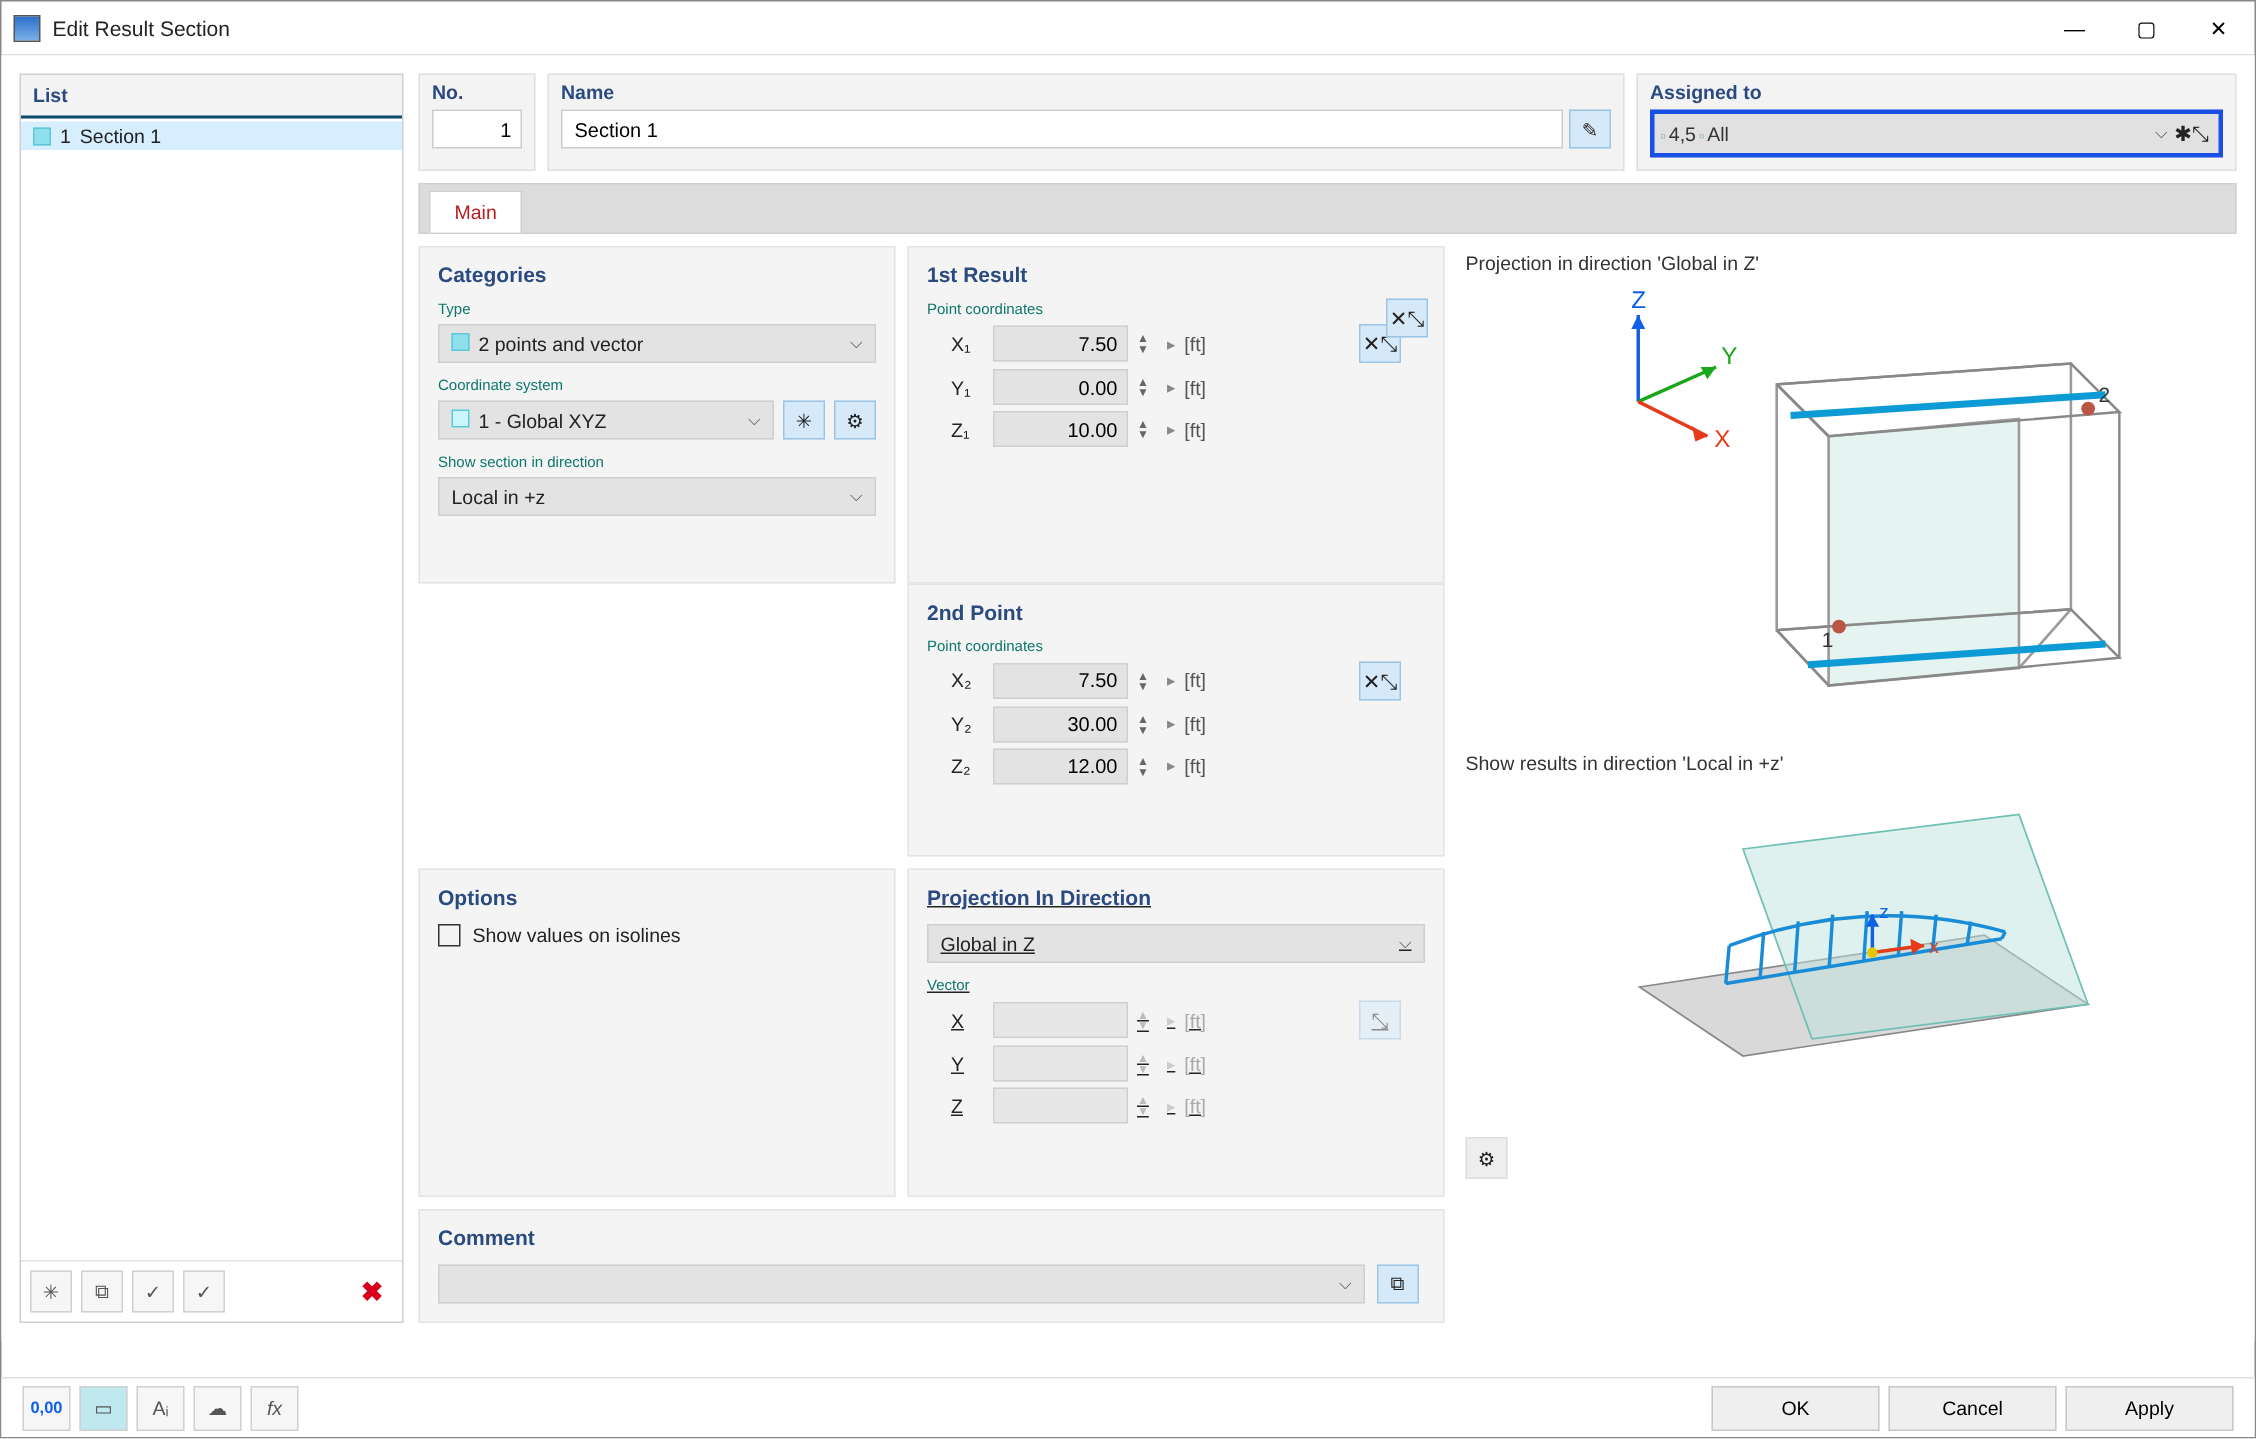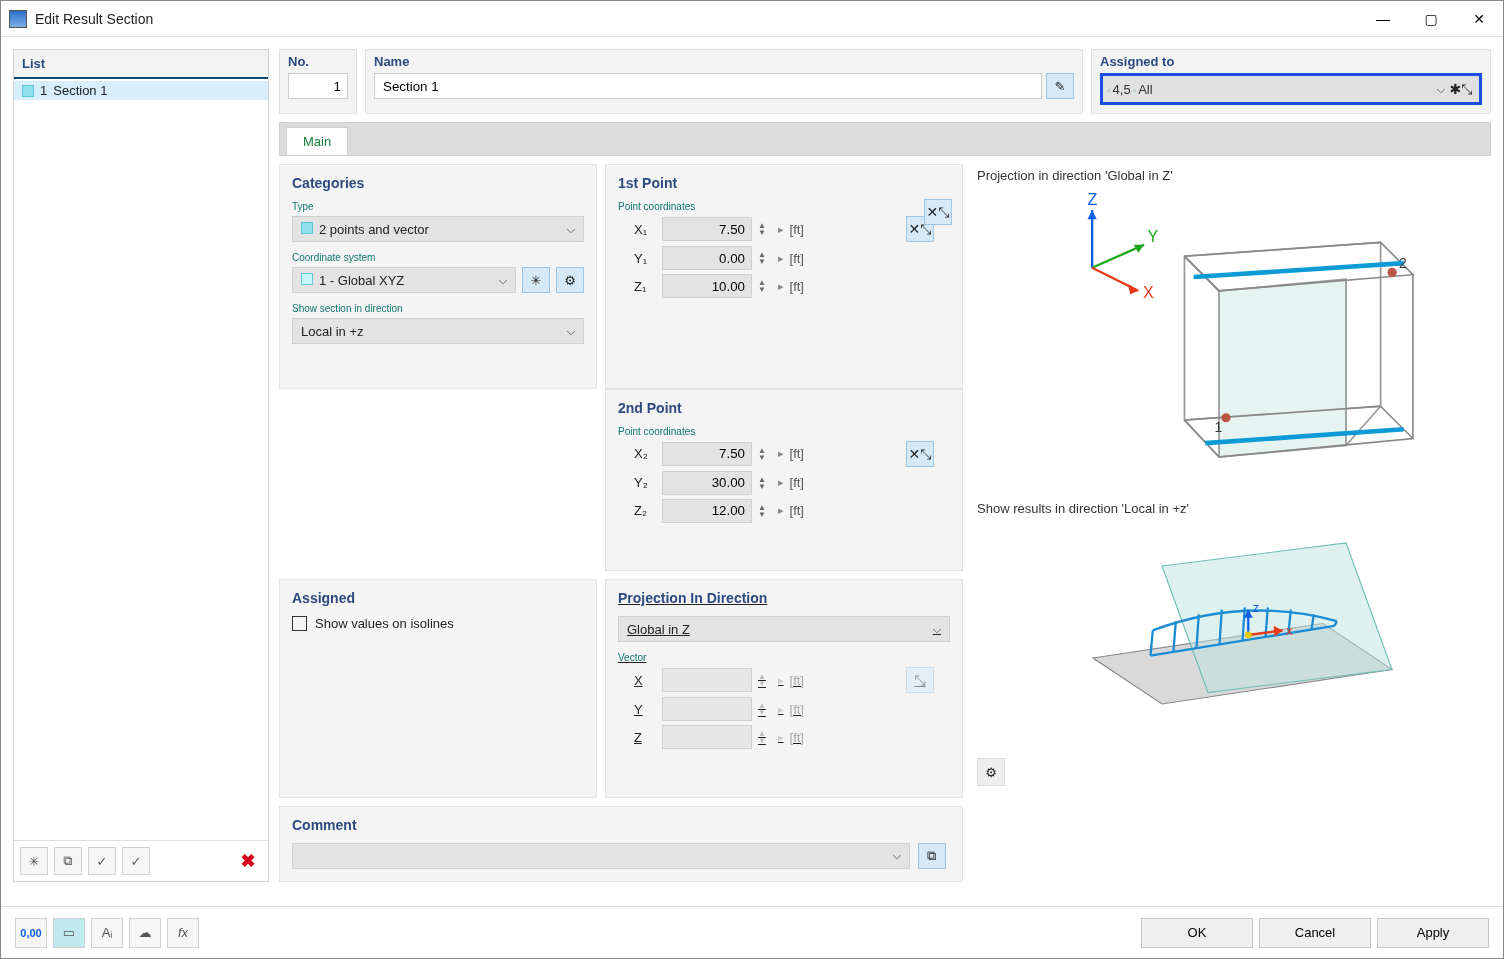--- a/index.html
+++ b/index.html
@@ -38,21 +38,21 @@
   .assign-block { width:400px; position:relative; }
   .assign-inner { border:3px solid #1a4fe6; background:#e1e1e1; display:flex; align-items:center; padding:2px 4px; height:32px; gap:2px; }
   .assign-inner .chip { color:#333; font-size:13px; }
   .assign-inner .chip::before{ content:"▫"; color:#7aa; margin-right:2px; font-size:10px; }
   .assign-inner .spacer { flex:1; }
   .caret { color:#555; font-size:11px; }
   .pick-btn { width:28px; height:24px; display:flex; align-items:center; justify-content:center; background:#e1e1e1; border:none; }
 
   
   .tabs { background:#dcdcdc; border:1px solid #cfcfcf; padding:0; height:34px; display:flex; align-items:flex-end; }
-  .tab { background:#f0f0f0; border:1px solid #cfcfcf; border-bottom:none; padding:6px 16px; margin-left:6px; font-size:13px; color:#15803d;margin-top:40px; }
+  .tab { background:#f0f0f0; border:1px solid #cfcfcf; border-bottom:none; padding:6px 16px; margin-left:6px; font-size:13px; color:#b91c1c;margin-top:40px; }
   .tab.active { background:#fff; }
 
   
   .content { flex:1; display:grid; grid-template-columns: 318px 358px 1fr; grid-template-rows: auto auto auto; gap:8px; }
   .panel { background:#f4f4f4; border:1px solid #e3e3e3; padding:10px 12px; }
   .panel h4 { color:#2a4a80; font-weight:600; font-size:14px; margin-bottom:10px; }
   .panel .sublab { font-size:10px; color:#0f766e; margin:10px 0 4px 0; }
   .select { width:100%; height:26px; background:#e3e3e3; border:1px solid #cfcfcf; display:flex; align-items:center; padding:0 8px; justify-content:space-between; }
   .select .sw { width:12px;height:12px;background:#8ee0ec;border:1px solid #5fc8d8;margin-right:6px; display:inline-block;}
 
@@ -74,21 +74,21 @@
   .preview-box svg { max-width:100%; max-height:100%; }
   .preview-sep { height:14px; }
   .prev-tool { width:28px;height:28px;background:#eee;border:1px solid #ddd;display:flex;align-items:center;justify-content:center;margin-top:8px; }
 
   
   .comment-row { grid-column:1 / span 2; }
   .comment-row .select{ width: calc(100% - 40px); display:inline-flex;}
   .comment-row .icon-btn{ display:inline-flex; vertical-align:top; margin-left:4px;}
 
   
-  .footer { position:absolute; bottom:0; left:0; right:0; height:52px; border-top:1px solid #ddd; display:flex; align-items:center; padding:0 14px; gap:6px; background:#fff;}
+  .footer { position:absolute; bottom:0; left:0; right:0; height:40px; border-top:1px solid #ddd; display:flex; align-items:center; padding:0 14px; gap:6px; background:#fff;}
   .footer .tool-btn{ width:32px;height:30px;}
   .footer .spacer{flex:1;}
   .footer .btn { width:112px; height:30px; background:#efefef; border:1px solid #c7c7c7; font-size:13px; }
 
   .cursor-icon { font-size:14px; line-height:1; }
 </style>
 </head>
 <body>
 
 <div class="window">
@@ -174,21 +174,21 @@
             <div class="icon-btn">⚙</div>
           </div>
           <div class="sublab">Show section in direction</div>
           <div class="select">
             <span>Local in +z</span>
             <span class="caret">⌵</span>
           </div>
         </div>
 
         <div class="panel" style="grid-column:2;grid-row:1;position:relative;">
-          <h4>1st Point</h4>
+          <h4>1st Result</h4>
           <div class="icon-btn" style="position:absolute;top:34px;right:10px;">
               <span class="cursor-icon">✕⤡</span>
             </div>
           <div class="sublab">Point coordinates</div>
           <div class="coord-row">
             <span class="cl">X₁</span>
             <input value="7.50" style="">
             <span class="spin">▲<br>▼</span>
             <span class="arrow">▸</span>
             <span class="unit">[ft]</span>
@@ -237,21 +237,21 @@
           <div class="coord-row">
             <span class="cl">Z₂</span>
             <input value="12.00" style="">
             <span class="spin">▲<br>▼</span>
             <span class="arrow">▸</span>
             <span class="unit">[ft]</span>
           </div>
         </div>
 
         <div class="panel" style="grid-column:1;grid-row:3;">
-          <h4>Assigned</h4>
+          <h4>Options</h4>
           <div class="chk">
             <span class="box"></span>
             <span>Show values on isolines</span>
           </div>
         </div>
 
         <div class="panel" style="grid-column:2;grid-row:3;text-decoration:underline;">
           <h4>Projection In Direction</h4>
           <div class="select" style="margin-bottom:10px;">
             <span>Global in Z</span>

